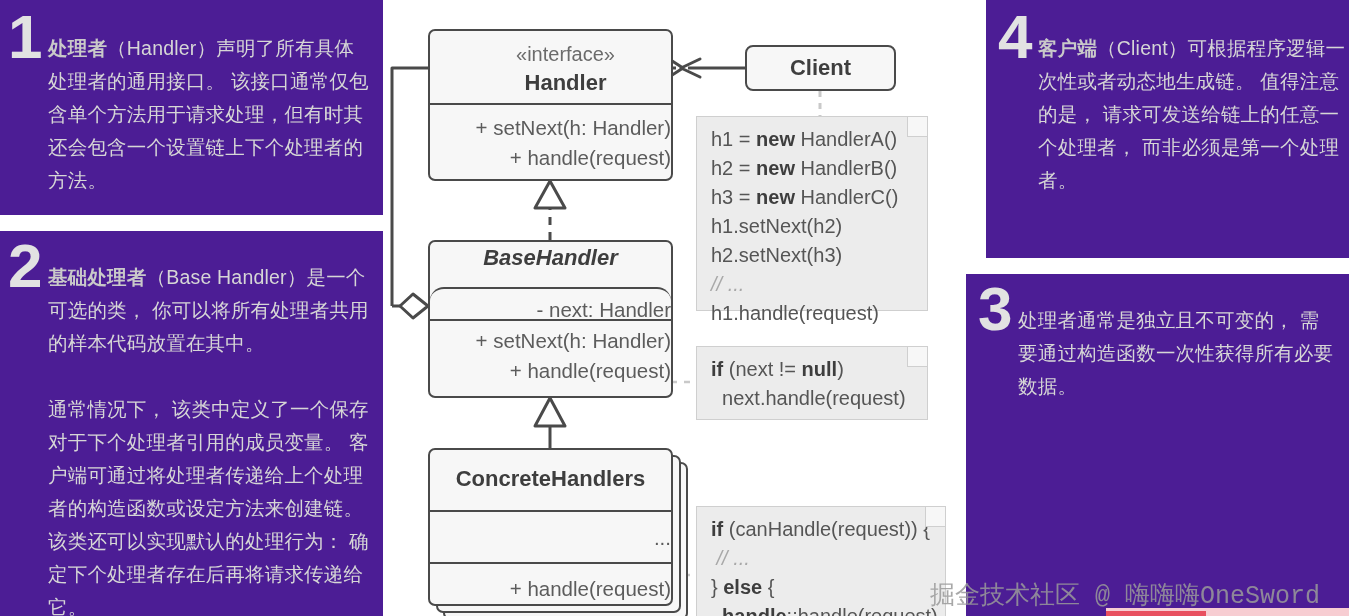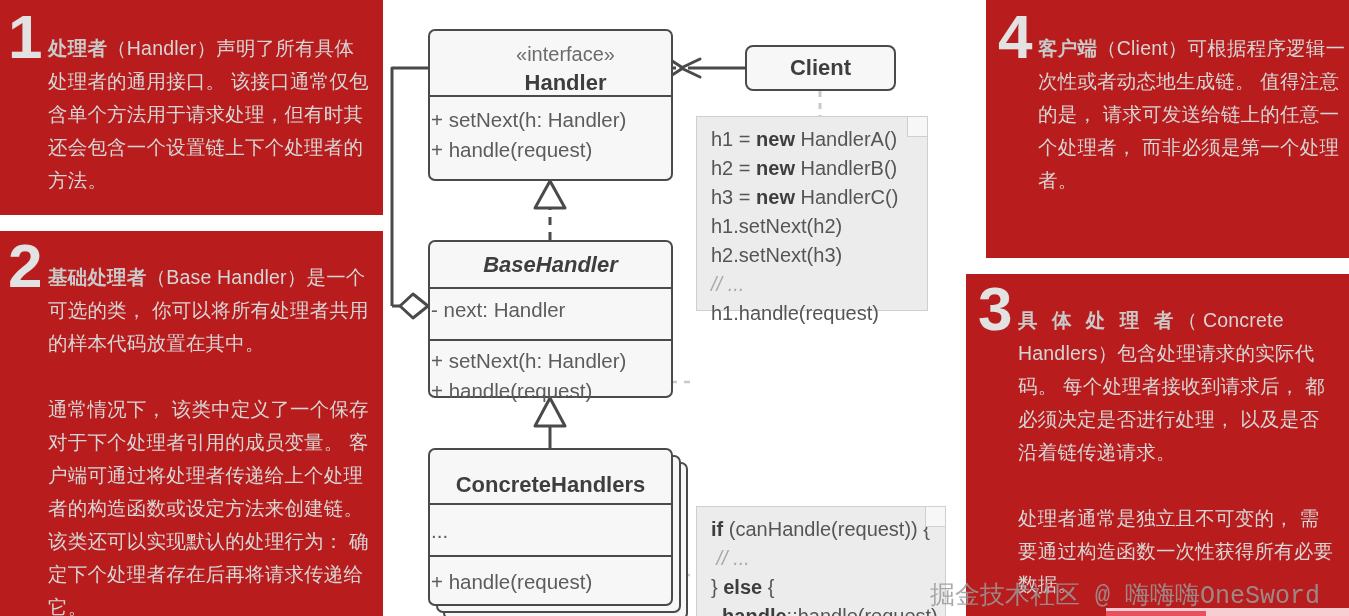--- a/index.html
+++ b/index.html
@@ -10,21 +10,21 @@
   }
   body {
     font-family: "Liberation Sans", "DejaVu Sans", sans-serif;
     position: relative;
   }
   .stage { position: absolute; inset: 0; }
 
   
   .panel {
     position: absolute;
-    background: #b91c1c;
+    background: #4c1d95;
     color: #d6d6d6;
     font-size: 19.5px;
     line-height: 33px;
     letter-spacing: .2px;
   }
   .panel .num {
     position: absolute;
     font-size: 62px;
     font-weight: 700;
     color: #e2e2e2;
@@ -76,51 +76,52 @@
     text-align: center;
     font-size: 20px;
     color: #6b6b6b;
     font-weight: 400;
   }
   .uml .row {
     font-size: 20.5px;
     color: #5c5c5c;
     padding: 0 0 0 1px;
     white-space: nowrap;
+    text-align: right;
   }
 
   
   #box-handler { left: 428px; top: 29px; width: 245px; height: 152px; }
-  #box-handler .s1 { height: 64px; padding-top: 9px; padding-left: 30px; }
+  #box-handler .s1 { height: 72px; padding-top: 9px; padding-left: 30px; }
   #box-handler .s2 { height: 76px; padding-top: 8px; }
   #box-handler .stereo { line-height: 28px; }
   #box-handler .title  { line-height: 30px; }
   #box-handler .row    { line-height: 30px; }
 
   
   #box-base { left: 428px; top: 240px; width: 245px; height: 158px; }
-  #box-base .s1 { height: 45px; padding-top: 7px; }
-  #box-base .s2 { height: 52px; padding-top: 6px; }
+  #box-base .s1 { height: 45px; }
+  #box-base .s2 { height: 32px; padding-top: 6px; border-radius: 14px; }
   #box-base .s3 { height: 66px; padding-top: 5px; }
   #box-base .title { font-style: italic; line-height: 32px; }
   #box-base .row { line-height: 30px; }
 
   
   .stackcard {
     position: absolute;
     background: #f7f7f7;
     border: 2.5px solid #4a4a4a;
     border-radius: 7px;
     box-sizing: border-box;
     z-index: 2;
   }
   #stack-b { left: 443px; top: 462px; width: 245px; height: 158px; z-index: 2; }
   #stack-a { left: 436px; top: 455px; width: 245px; height: 158px; z-index: 3; }
   #box-concrete { left: 428px; top: 448px; width: 245px; height: 158px; z-index: 4; }
-  #box-concrete .s1 { height: 53px; padding-top: 20px; }
+  #box-concrete .s1 { height: 60px; padding-top: 14px; }
   #box-concrete .s2 { height: 52px; padding-top: 10px; }
   #box-concrete .s3 { height: 56px; padding-top: 9px; }
   #box-concrete .title { line-height: 30px; }
   #box-concrete .row { line-height: 32px; }
 
   
   #box-client {
     left: 745px; top: 45px; width: 151px; height: 46px;
     border-radius: 8px;
   }
@@ -244,21 +245,20 @@
   <div class="panel" id="panel-4">
     <div class="num">4</div>
     <div class="body">
       <p><b>客户端</b><span>（Client）</span><span>可根据程序逻辑一次性或者动态地生成链。 值得注意的是， 请求可发送给链上的任意一个处理者， 而非必须是第一个处理者。</span></p>
     </div>
   </div>
 
   <div class="panel" id="panel-3">
     <div class="num">3</div>
     <div class="body">
-      <p><b class="p3head">具 体 处 理 者</b><span>（ Concrete Handlers）</span><span>包含处理请求的实际代码。 每个处理者接收到请求后， 都必须决定是否进行处理， 以及是否沿着链传递请求。</span></p>
       <p>处理者通常是独立且不可变的， 需要通过构造函数一次性获得所有必要数据。</p>
     </div>
   </div>
 
   <div class="uml" id="box-handler">
     <div class="sec s1">
       <div class="stereo">«interface»</div>
       <div class="title">Handler</div>
     </div>
     <div class="sec s2">
@@ -304,20 +304,27 @@
         <div class="ln"><span>h1 = </span><b>new</b><span> HandlerA()</span></div>
         <div class="ln"><span>h2 = </span><b>new</b><span> HandlerB()</span></div>
         <div class="ln"><span>h3 = </span><b>new</b><span> HandlerC()</span></div>
         <div class="ln"><span>h1.setNext(h2)</span></div>
         <div class="ln"><span>h2.setNext(h3)</span></div>
         <div class="ln"><span class="cmt">// ...</span></div>
         <div class="ln"><span>h1.handle(request)</span></div>
       </div>
   </div>
 
+  <div class="note" id="note-next">
+    <span class="fold"></span>
+    <div class="lines">
+        <div class="ln"><b>if</b><span> (next != </span><b>null</b><span>)</span></div>
+        <div class="ln"><span>  next.handle(request)</span></div>
+      </div>
+  </div>
 
   <div class="note" id="note-handle">
     <span class="fold"></span>
     <div class="lines">
         <div class="ln"><b>if</b><span> (canHandle(request)) {</span></div>
         <div class="ln"><span class="cmt"> // ...</span></div>
         <div class="ln"><span>} </span><b>else</b><span> {</span></div>
         <div class="ln"><b>  handle</b><span>::handle(request)</span></div>
         <div class="ln"><span>}</span></div>
       </div>

